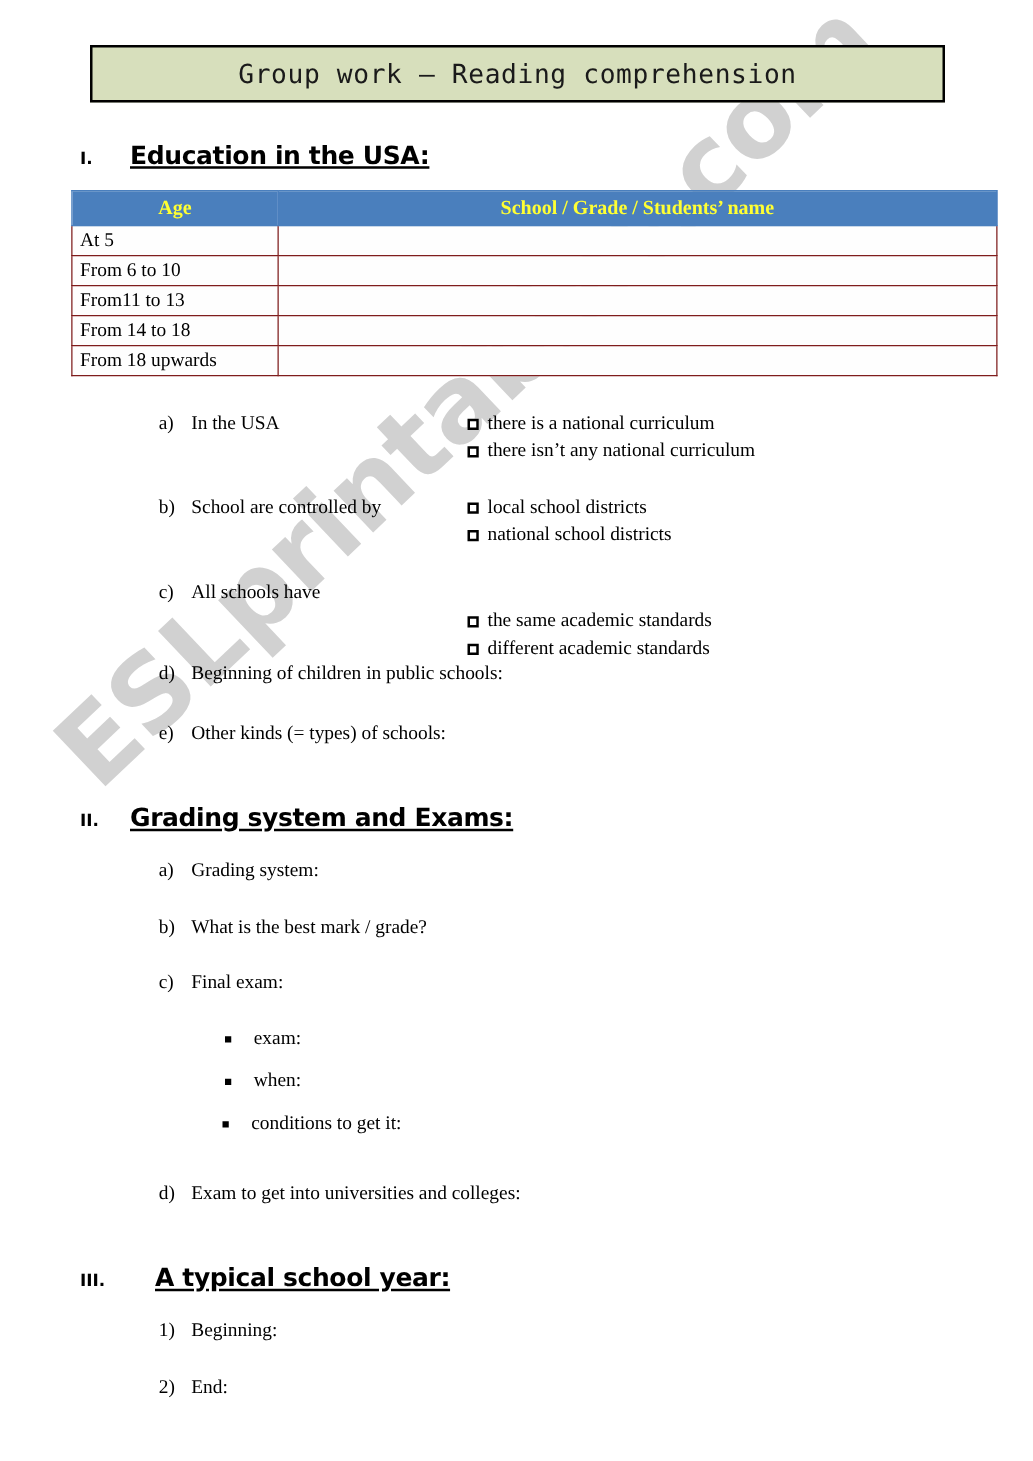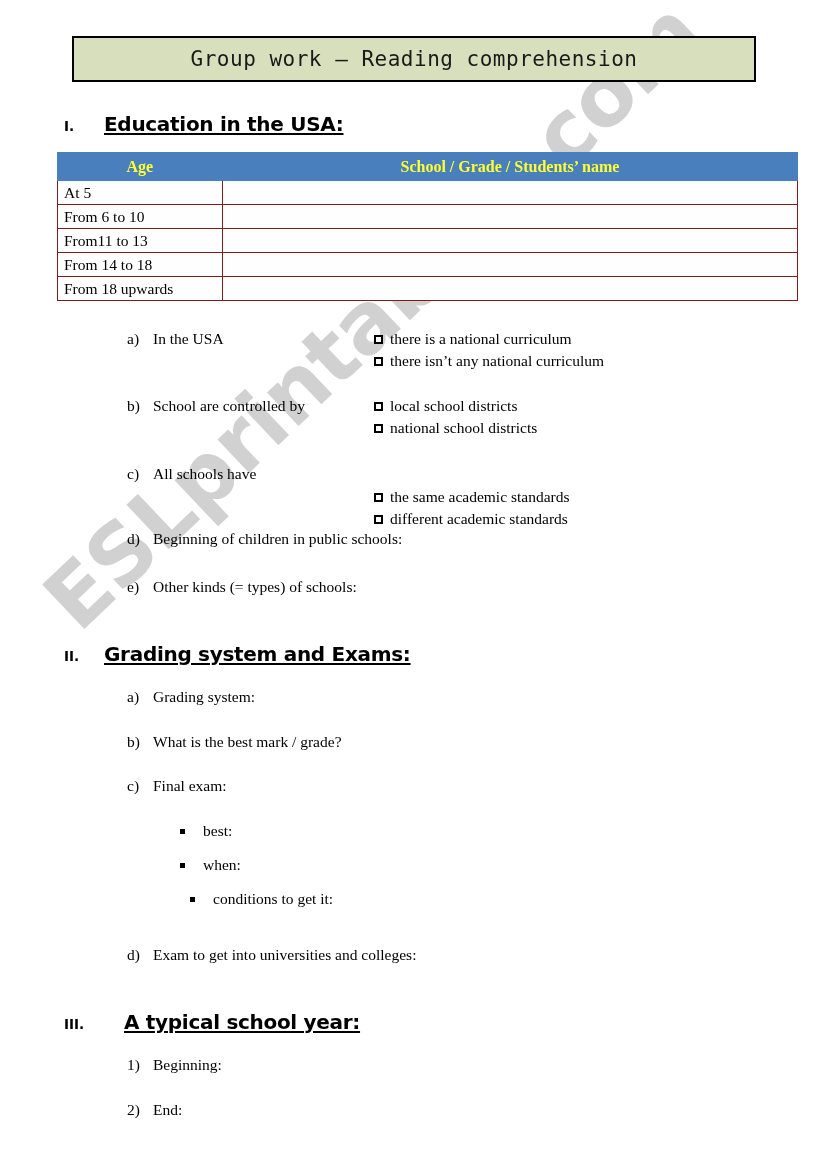--- a/index.html
+++ b/index.html
@@ -323,27 +323,27 @@
     <span class="marker">b)</span>
     <span class="q-text">What is the best mark / grade?</span>
   </div>
   <div class="q-item" style="left:127px; top:777px;">
     <span class="marker">c)</span>
     <span class="q-text">Final exam:</span>
   </div>
 
   <div class="bullet-item" style="left:180px; top:822px;">
     <span class="bullet-glyph"></span>
-    <span class="bullet-text">best:</span>
+    <span class="bullet-text">exam:</span>
   </div>
   <div class="bullet-item" style="left:180px; top:856px;">
     <span class="bullet-glyph"></span>
     <span class="bullet-text">when:</span>
   </div>
-  <div class="bullet-item" style="left:190px; top:890px;">
+  <div class="bullet-item" style="left:178px; top:890px;">
     <span class="bullet-glyph"></span>
     <span class="bullet-text">conditions to get it:</span>
   </div>
 
   <div class="q-item" style="left:127px; top:946px;">
     <span class="marker">d)</span>
     <span class="q-text">Exam to get into universities and colleges:</span>
   </div>
 
   <div class="section-heading" style="left:64px; top:1010px;gap:20px;">

